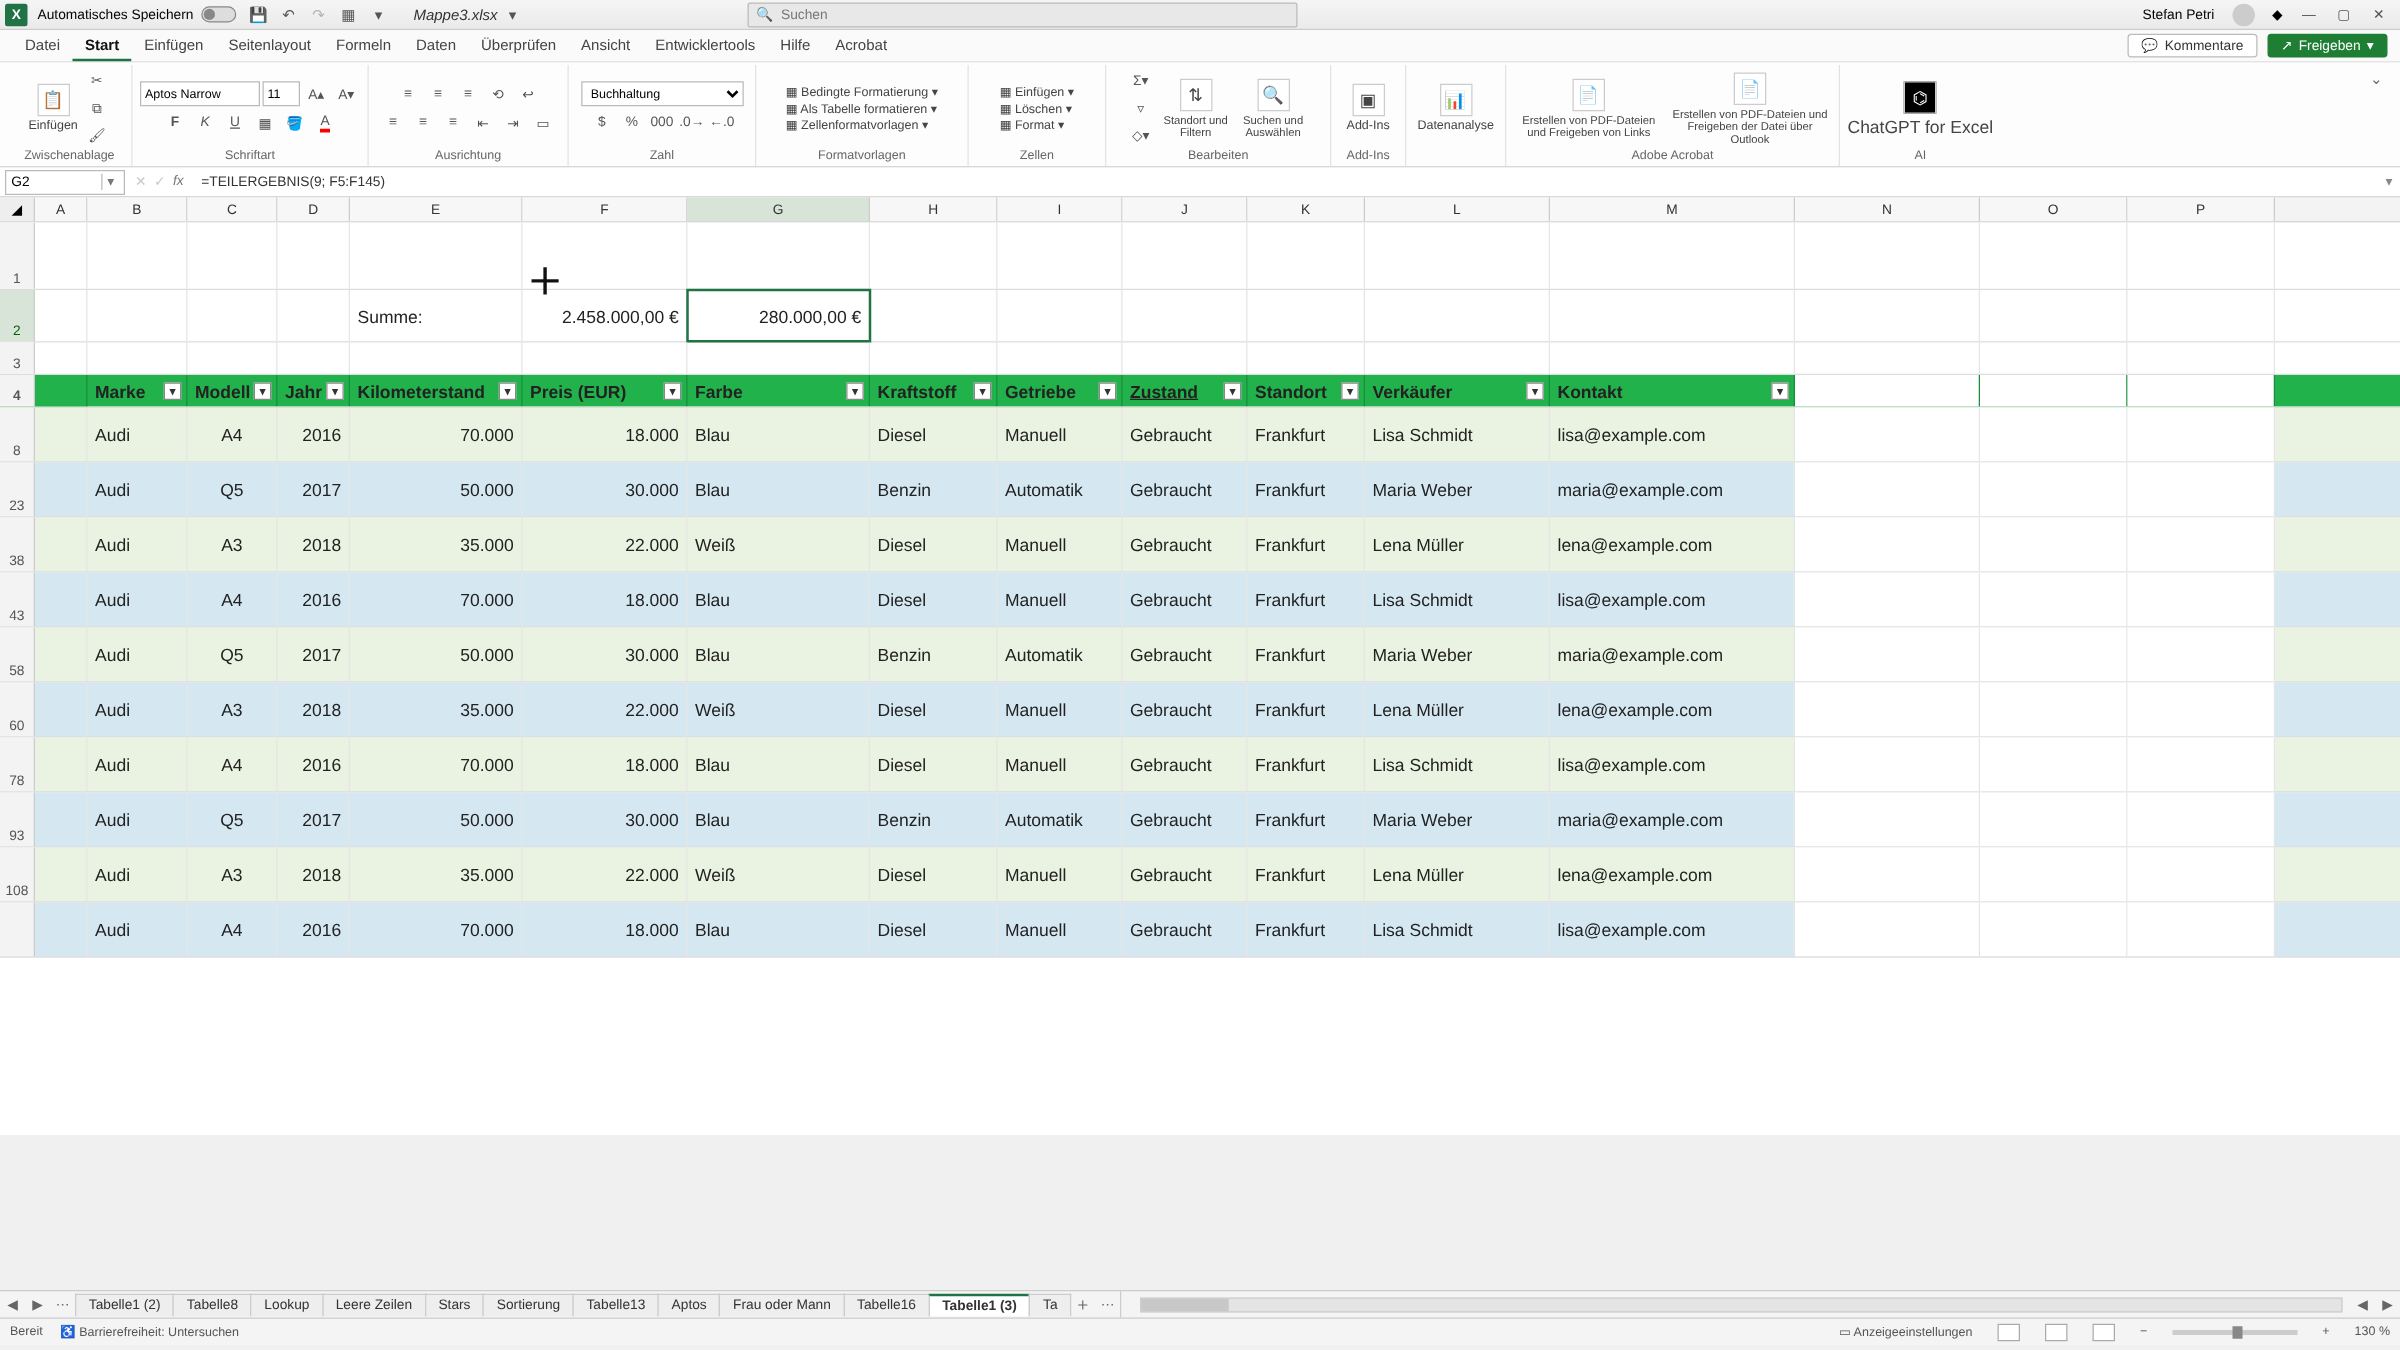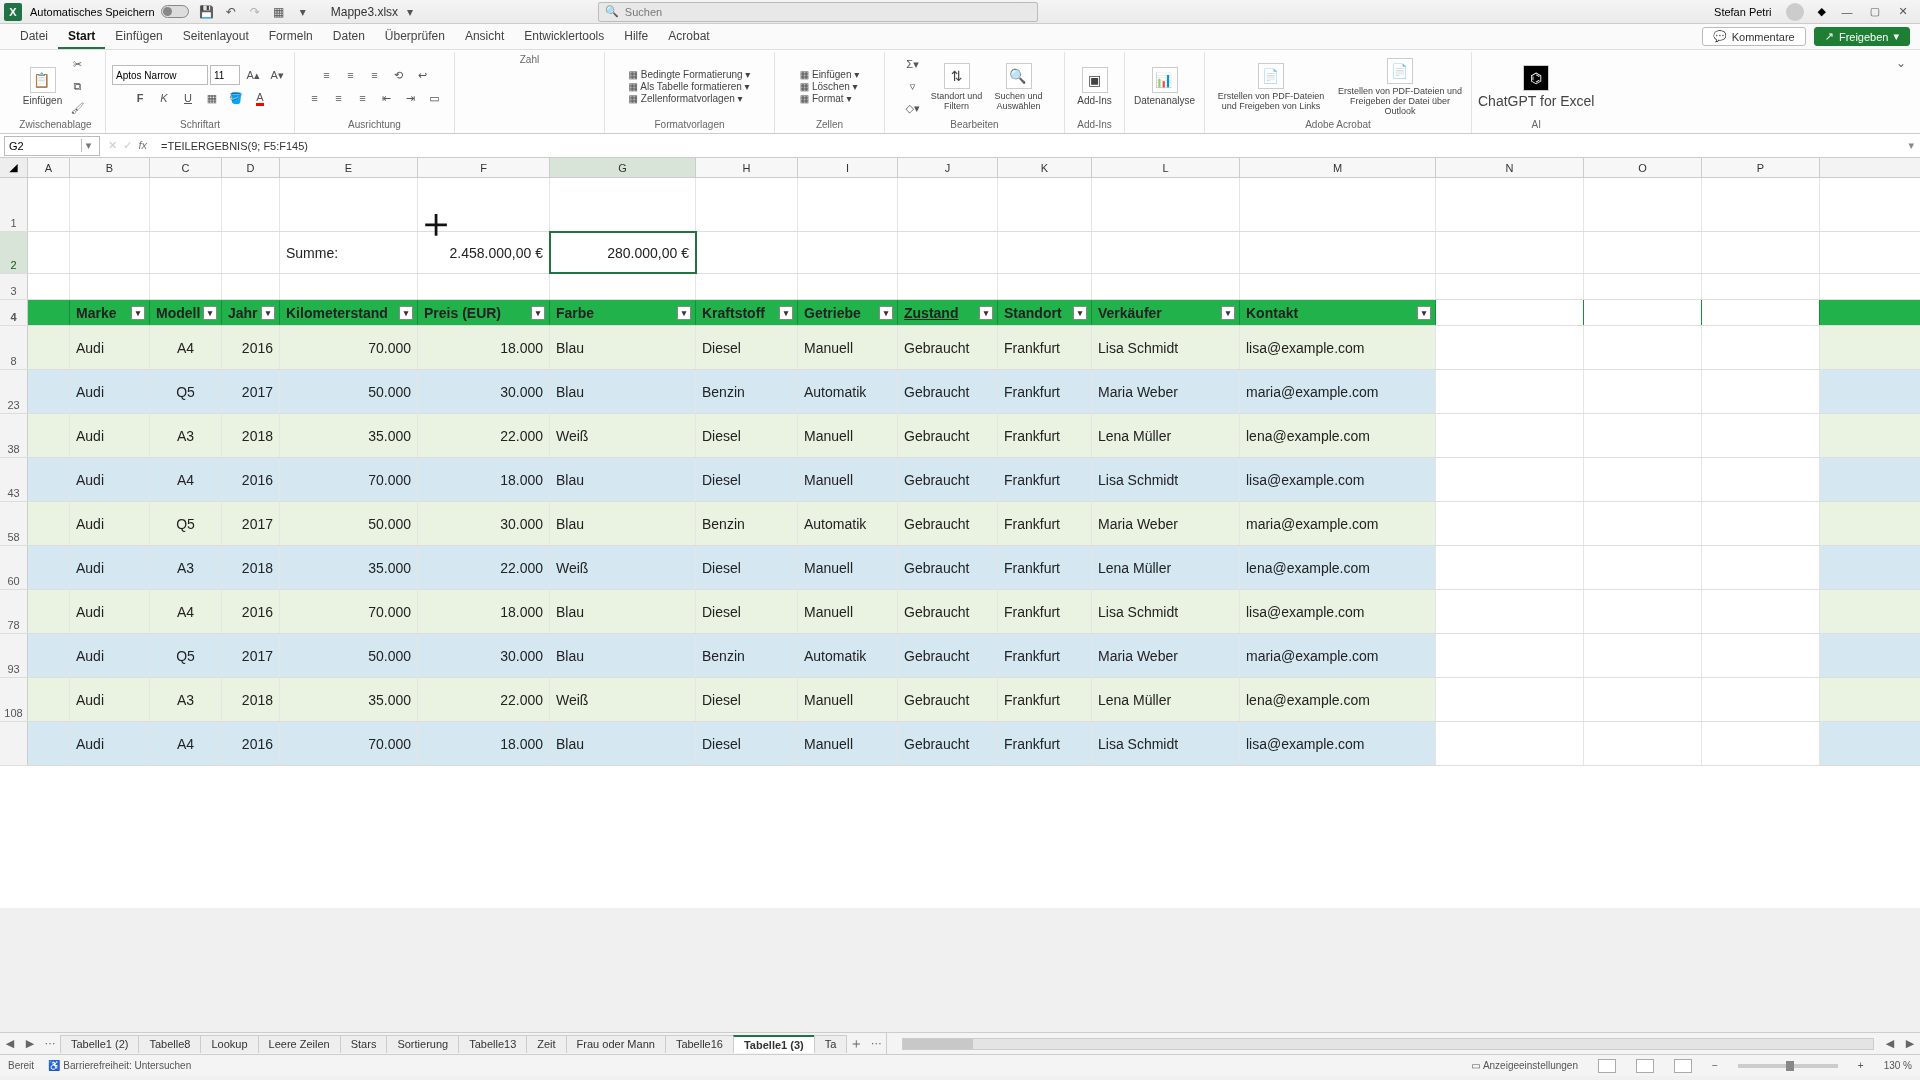--- a/index.html
+++ b/index.html
@@ -6,21 +6,21 @@
 body { background: #f0f0f0; width: 1920px; height: 1080px; overflow: hidden; position: relative; }
 
 
 .titlebar { height: 24px; background: linear-gradient(#f5f5f5,#eaeaea); display: flex; align-items: center; padding: 0 4px; font-size: 11px; border-bottom: 1px solid #ccc;}
 .titlebar .app-icon { width: 18px; height: 18px; background: #217346; color: #fff; font-size: 11px; font-weight: bold; display: flex; align-items:center; justify-content:center; margin-right: 8px; border-radius: 2px;}
 .titlebar .autosave { display:flex; align-items:center; gap:6px; margin-right:10px;}
 .titlebar .toggle { width:28px; height:13px; border:1px solid #888; border-radius:7px; background:#ddd; position:relative;}
 .titlebar .toggle::after{content:"";position:absolute;left:1px;top:1px;width:9px;height:9px;border-radius:50%;background:#888;}
 .titlebar .qat { display:flex; gap:8px; align-items:center; margin-right:20px;}
 .titlebar .qat-btn { width:16px; height:16px; display:flex; align-items:center; justify-content:center; color:#555; font-size:12px;}
-.titlebar .filename { font-size:12px; color:#333;}
+.titlebar .filename { font-size:12px; color:#333;font-style:italic;}
 .search-box { margin-left: 180px; width: 440px; height: 20px; background: #e8e8e8; border:1px solid #bbb; border-radius:2px; display:flex; align-items:center; padding:0 6px; color:#777; font-size:11px; gap:6px;}
 .titlebar .right { margin-left:auto; display:flex; align-items:center; gap:14px; padding-right:6px;}
 .titlebar .avatar{width:18px;height:18px;border-radius:50%;background:#ccc;}
 .winbtn{width:14px;height:14px;color:#555;font-size:11px;display:flex;align-items:center;justify-content:center;}
 
 
 .menubar { height: 26px; background: #fafafa; display:flex; align-items:center; padding:6px 10px; font-size:12px; border-bottom:1px solid #ddd; gap:0;}
 .menu-tab{padding:4px 10px;color:#444;cursor:default;}
 .menu-tab.active{border-bottom:2px solid #217346;color:#111;font-weight:600;}
 .menubar .right{margin-left:auto;display:flex;gap:8px;}
@@ -204,20 +204,32 @@
         <div class="rbtn">≡</div>
         <div class="rbtn">⇤</div>
         <div class="rbtn">⇥</div>
         <div class="rbtn">▭</div>
       </div>
     </div>
     <div class="group-label">Ausrichtung</div>
   </div>
 
   <div class="group" style="min-width:150px">
+    <div class="group-body" style="flex-direction:column;gap:3px">
+      <select class="dropdown-sel" style="width:130px">
+        <option>Buchhaltung</option>
+      </select>
+      <div style="display:flex;gap:2px">
+        <div class="rbtn">$</div>
+        <div class="rbtn">%</div>
+        <div class="rbtn">000</div>
+        <div class="rbtn">.0→</div>
+        <div class="rbtn">←.0</div>
+      </div>
+    </div>
     <div class="group-label">Zahl</div>
   </div>
 
   <div class="group" style="min-width:170px">
     <div class="group-body" style="flex-direction:column;align-items:flex-start;gap:1px;font-size:10px">
       <div>▦ <span>Bedingte Formatierung</span> ▾</div>
       <div>▦ <span>Als Tabelle formatieren</span> ▾</div>
       <div>▦ <span>Zellenformatvorlagen</span> ▾</div>
     </div>
     <div class="group-label">Formatvorlagen</div>
@@ -610,21 +622,21 @@
   <div class="navarrow">▶</div>
   <div class="navarrow">⋯</div>
   <div id="sheet-tabs" style="display:flex">
       <div class="stab">Tabelle1 (2)</div>
       <div class="stab">Tabelle8</div>
       <div class="stab">Lookup</div>
       <div class="stab">Leere Zeilen</div>
       <div class="stab">Stars</div>
       <div class="stab">Sortierung</div>
       <div class="stab">Tabelle13</div>
-      <div class="stab">Zeit</div>
+      <div class="stab">Aptos</div>
       <div class="stab">Frau oder Mann</div>
       <div class="stab">Tabelle16</div>
       <div class="stab active">Tabelle1 (3)</div>
       <div class="stab">Ta</div>
     </div>
   <div class="addtab">＋</div>
   <div class="navarrow">⋯</div>
   <div style="width:10px;border-left:1px solid #ccc;height:100%"></div>
   <div class="hscroll"></div>
   <div class="navarrow">◀</div>

